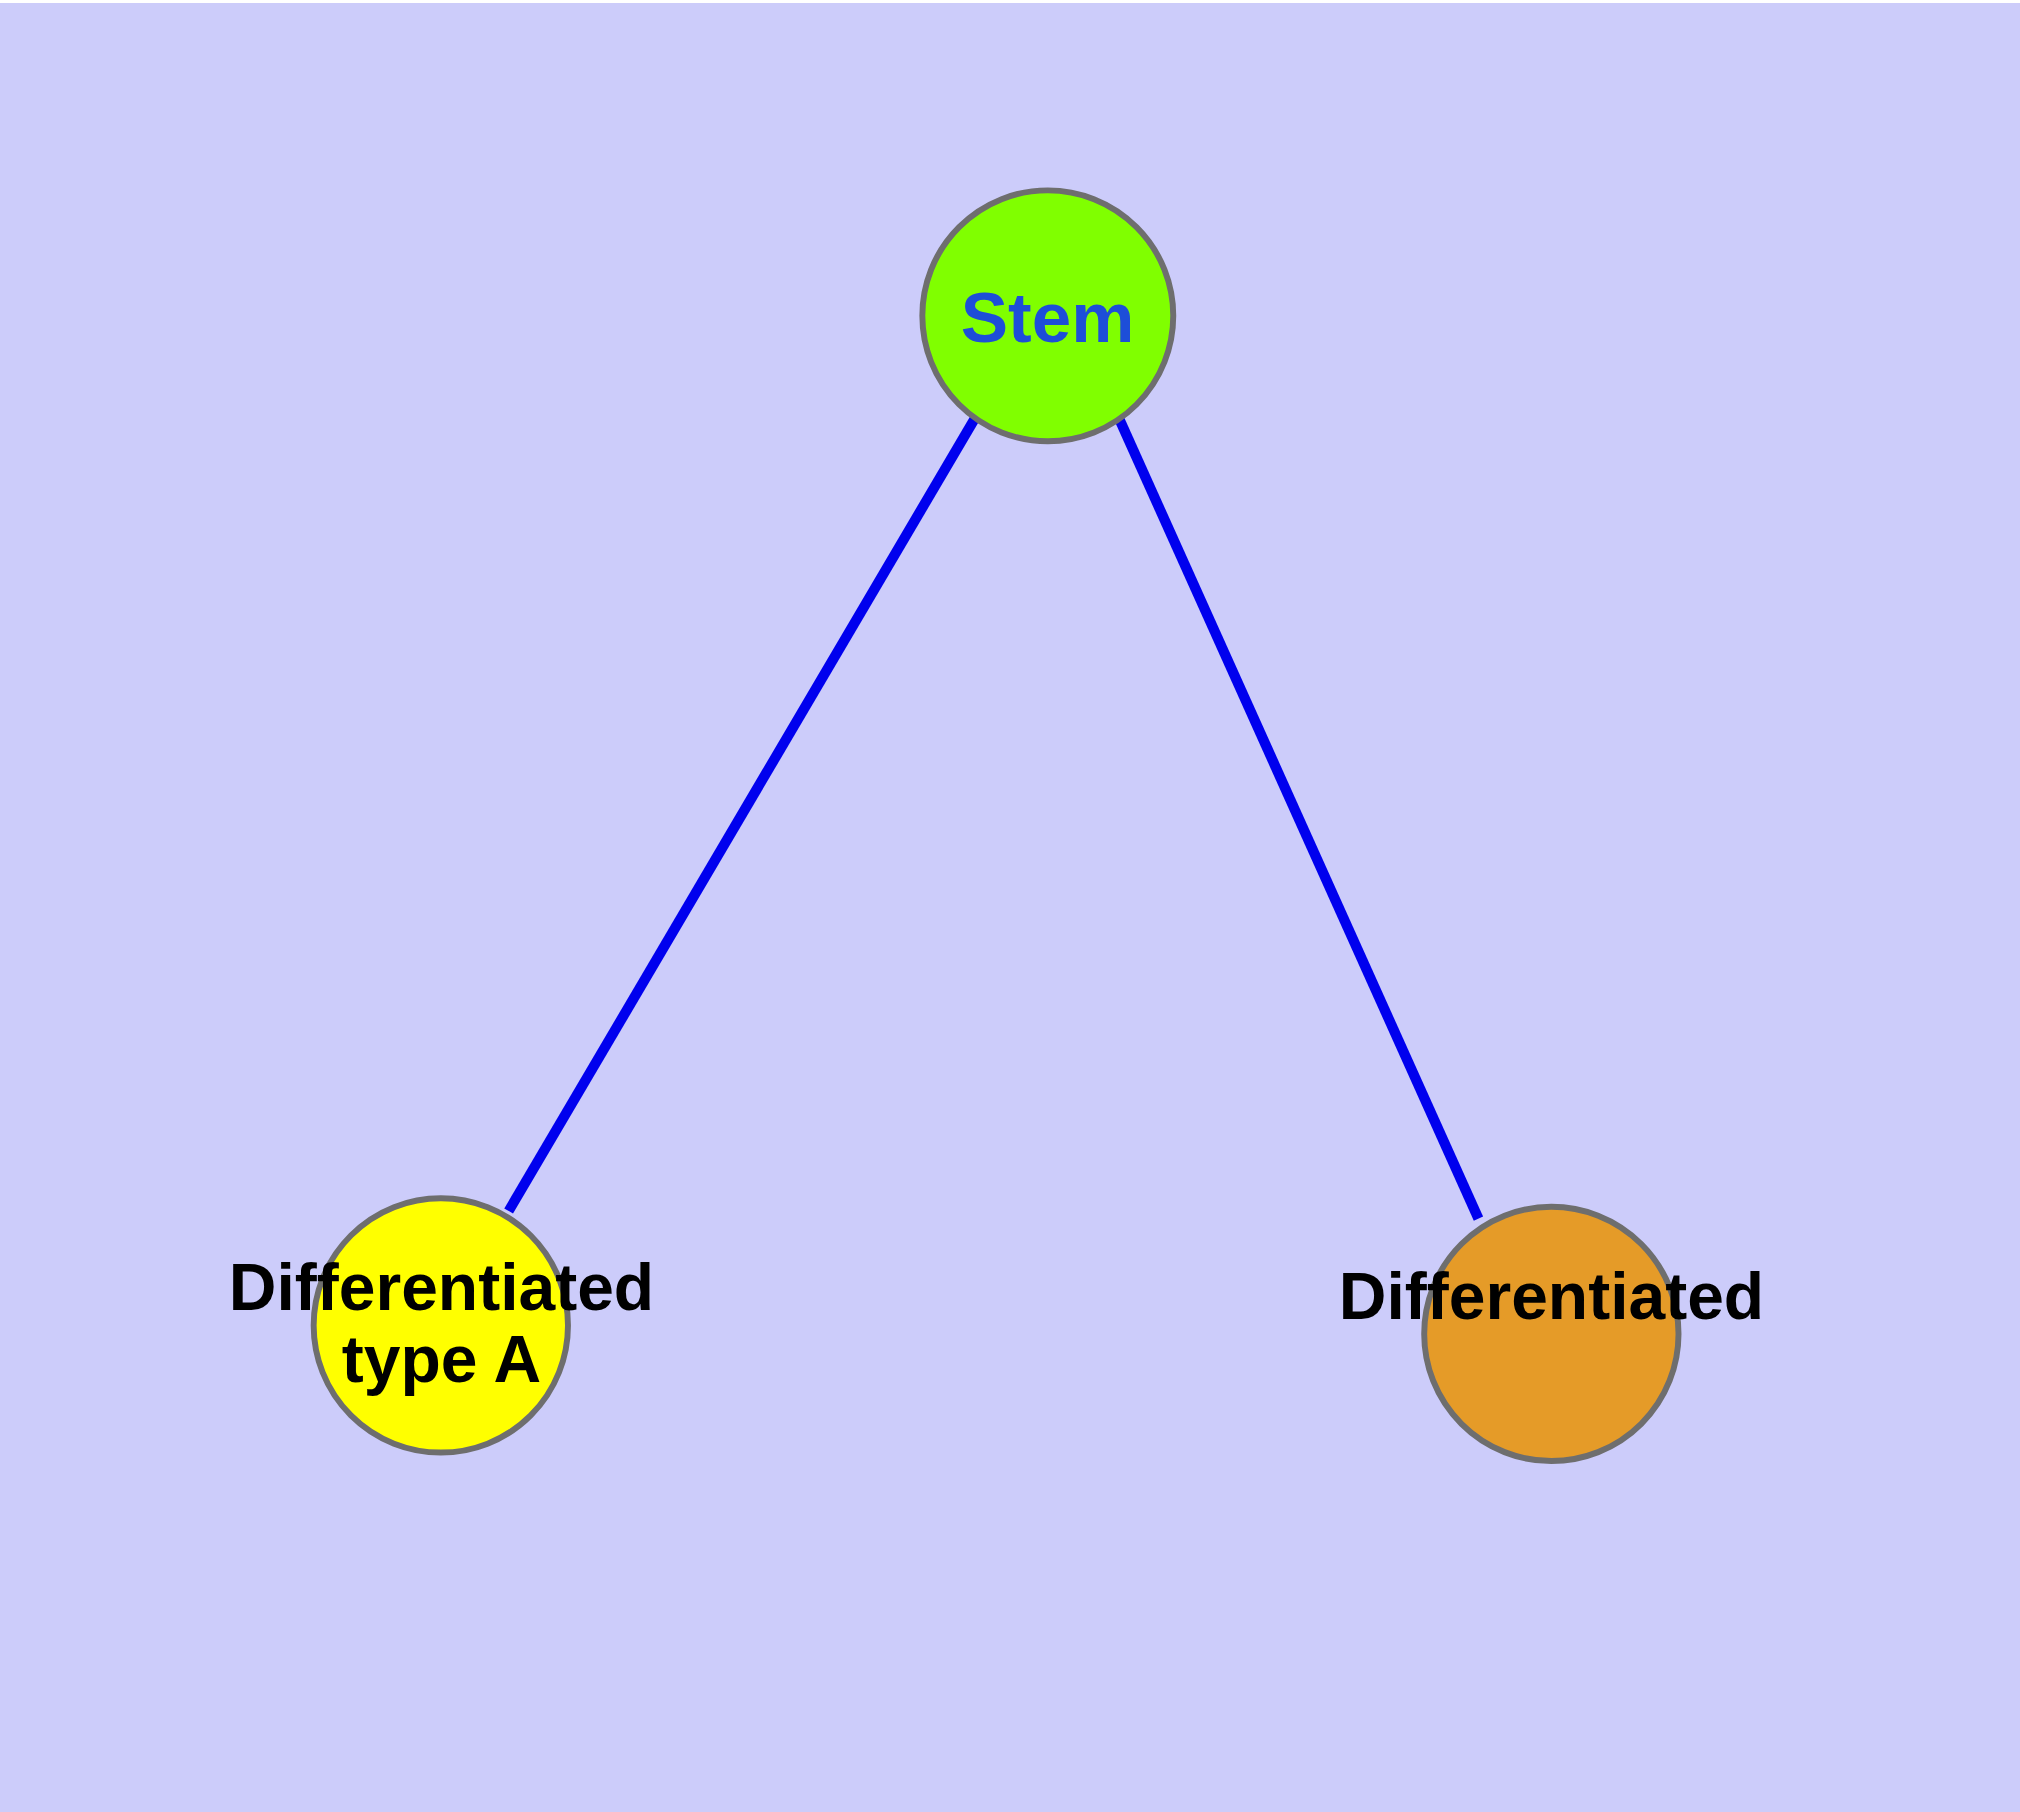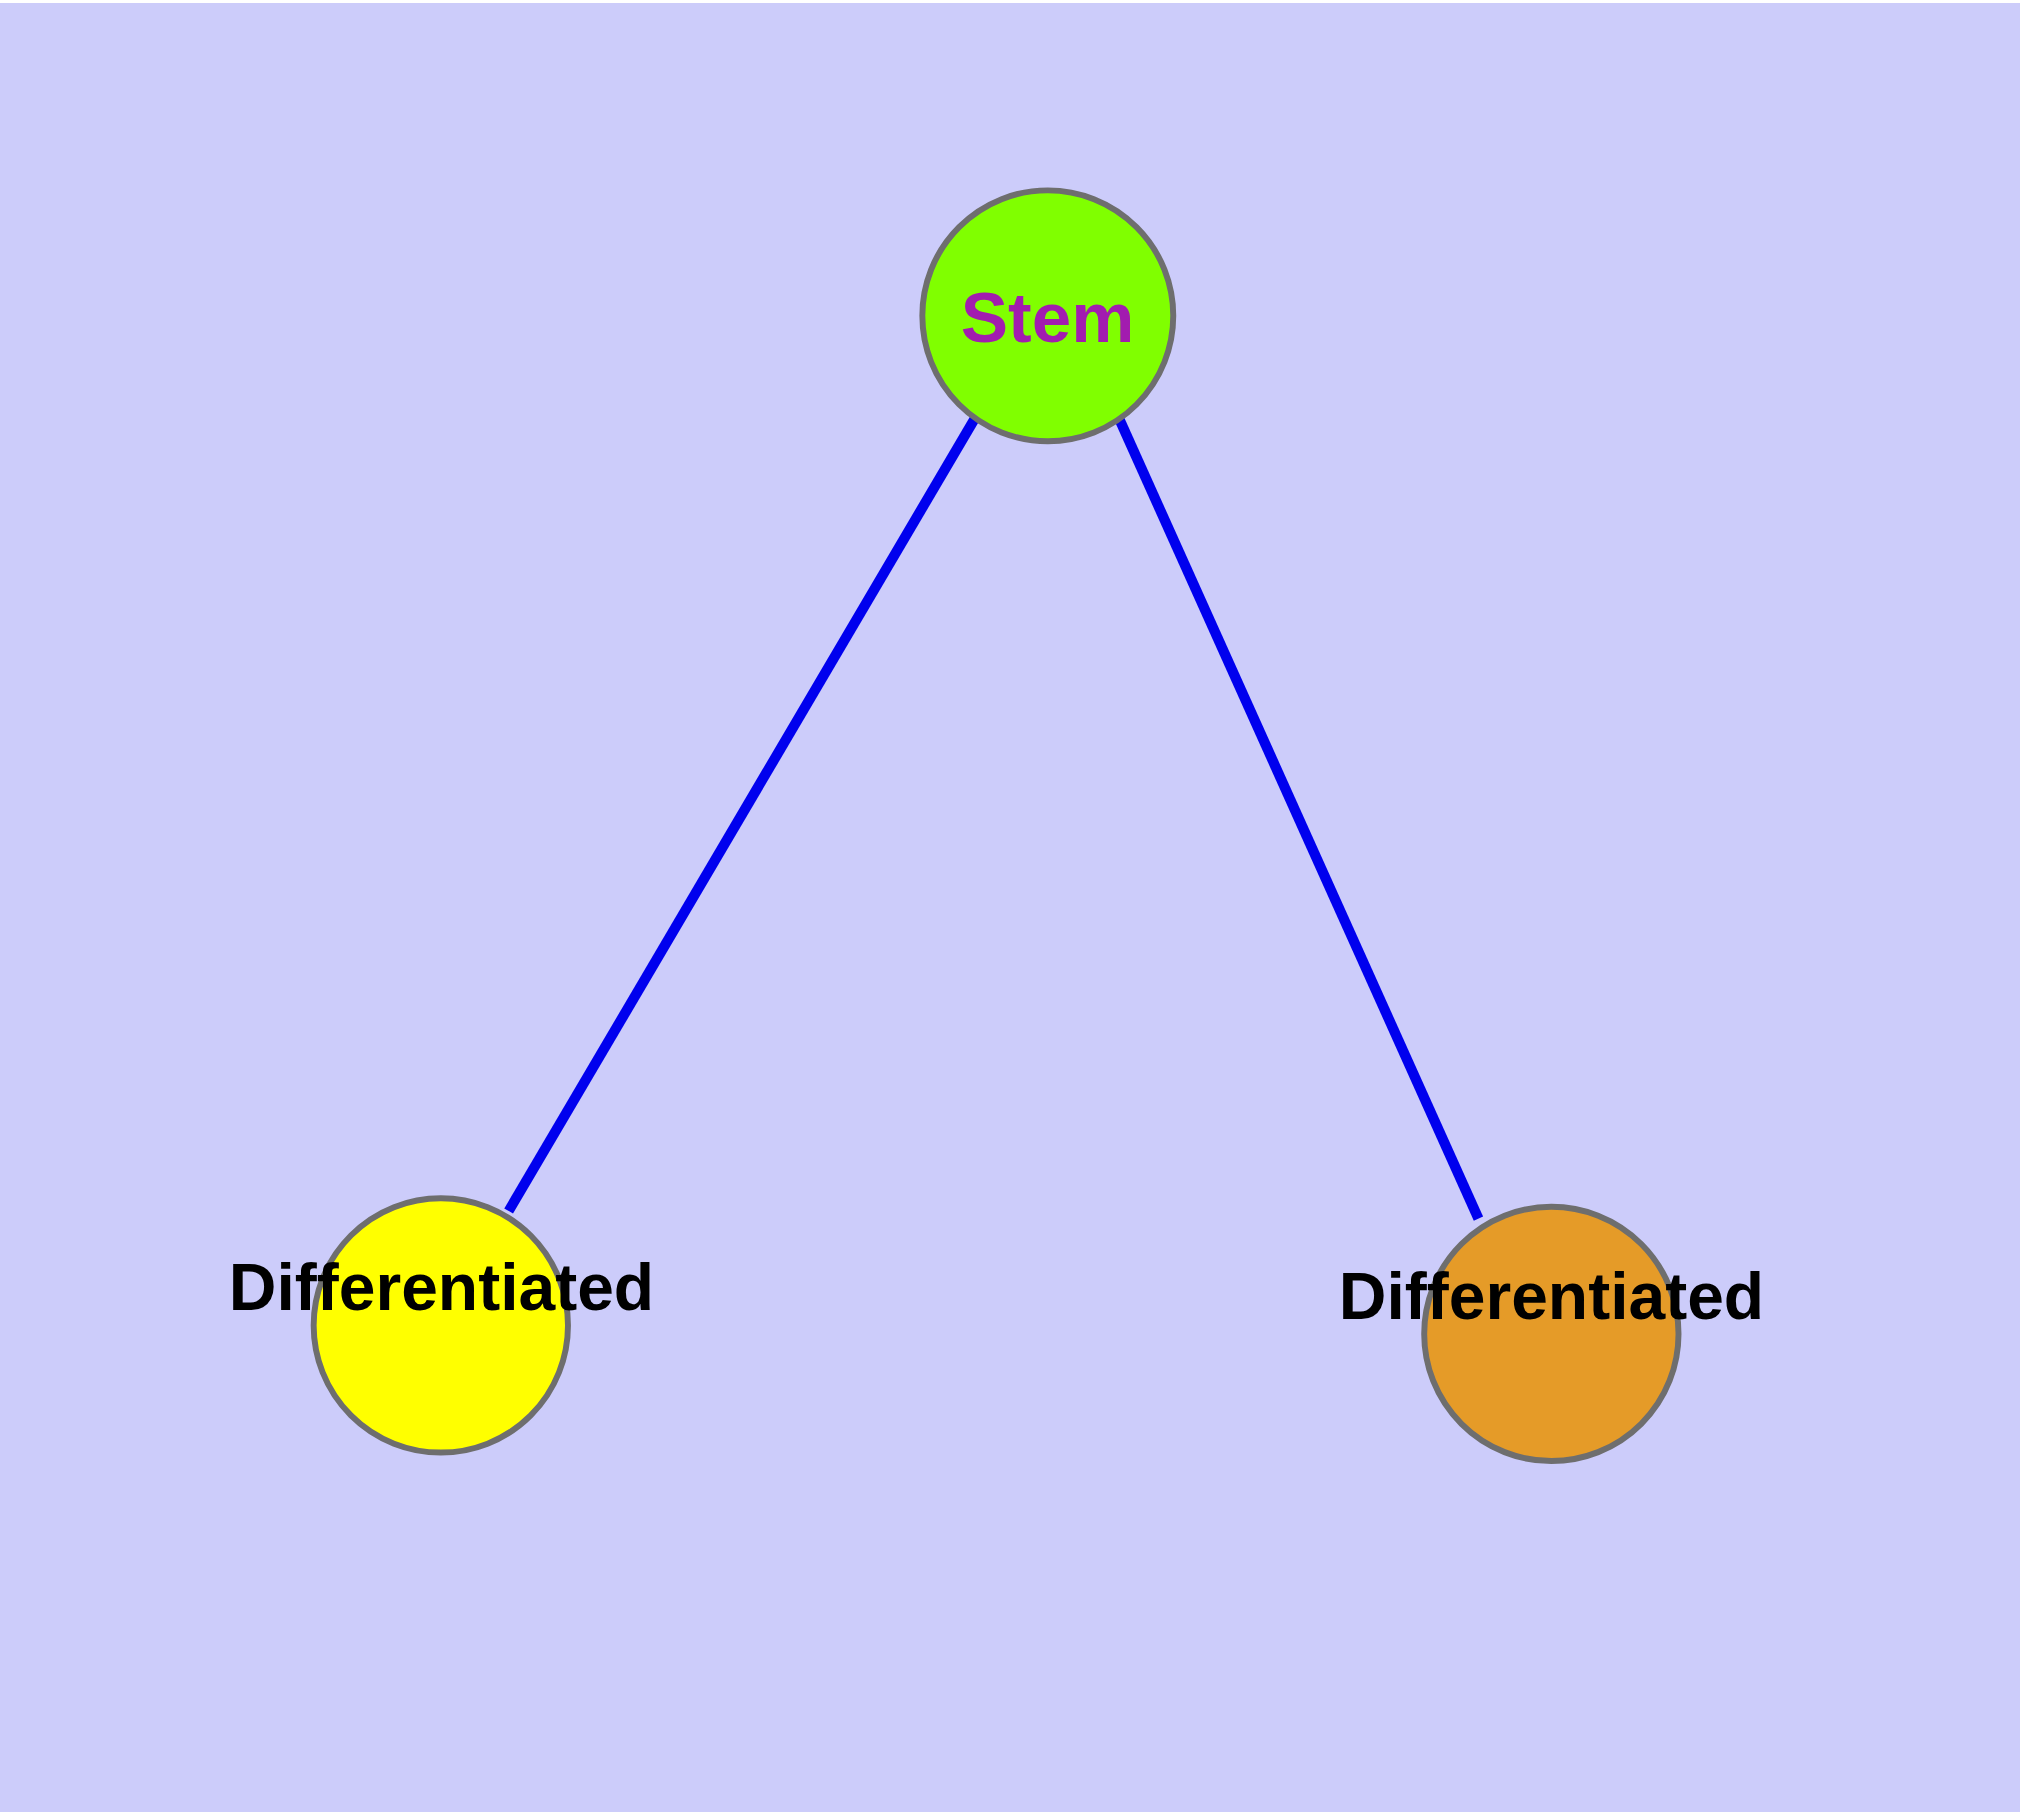--- a/index.html
+++ b/index.html
@@ -75,21 +75,21 @@
         <line x1="1320" y1="490" x2="1744" y2="1434" stroke="#0000ee" stroke-width="12" stroke-linecap="butt"></line>
       </g>
 
       <g>
         <circle cx="1236" cy="369" r="148" fill="#80ff00" stroke="#6e6e6e" stroke-width="7"></circle>
         <circle cx="520" cy="1560" r="150" fill="#ffff00" stroke="#6e6e6e" stroke-width="7"></circle>
         <circle cx="1830" cy="1570" r="150" fill="#e59b28" stroke="#6e6e6e" stroke-width="7"></circle>
       </g>
     </svg>
 
-    <div class="node-label" id="label-stem" style="color: #a21caf;">Stem</div>
+    <div class="node-label" id="label-stem" style="color: #1d4ed8;">Stem</div>
 
-    <div class="node-label" id="label-diffA" style="color: rgb(0, 0, 0);"><span>Differentiated</span><br></div>
+    <div class="node-label" id="label-diffA" style="color: rgb(0, 0, 0);"><span>Differentiated</span><br><span>type A</span></div>
 
     <div class="node-label" id="label-diffB" style="color: rgb(0, 0, 0);"><span>Differentiated</span><br></div>
 
   </div>
 </div>
 
 
 </body></html>

